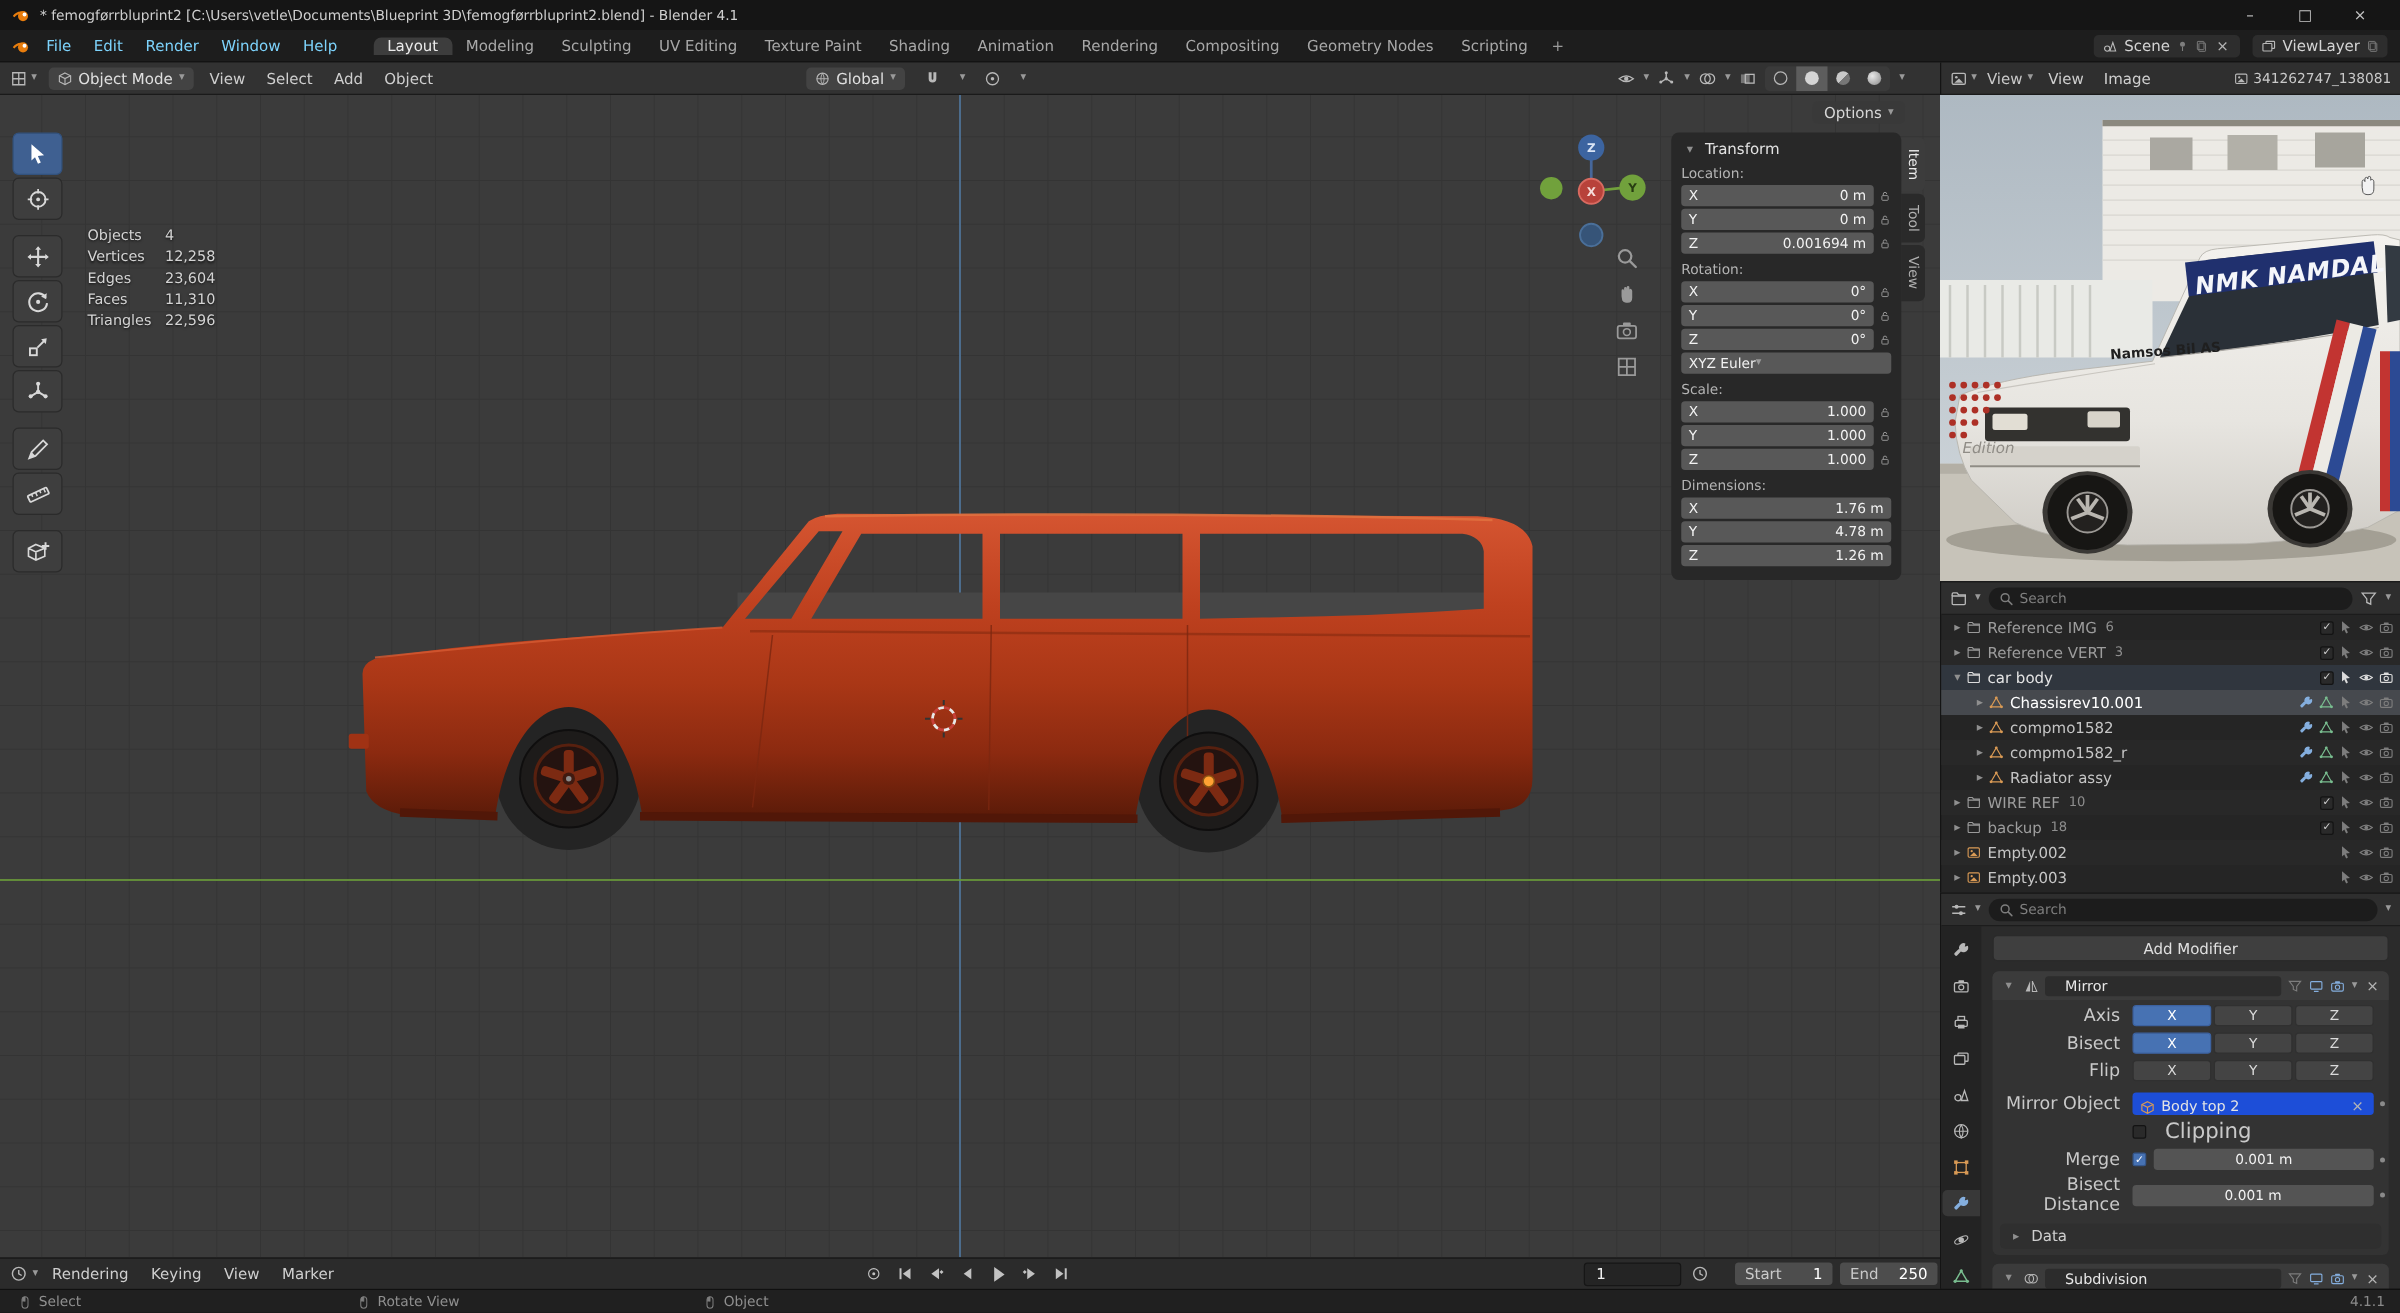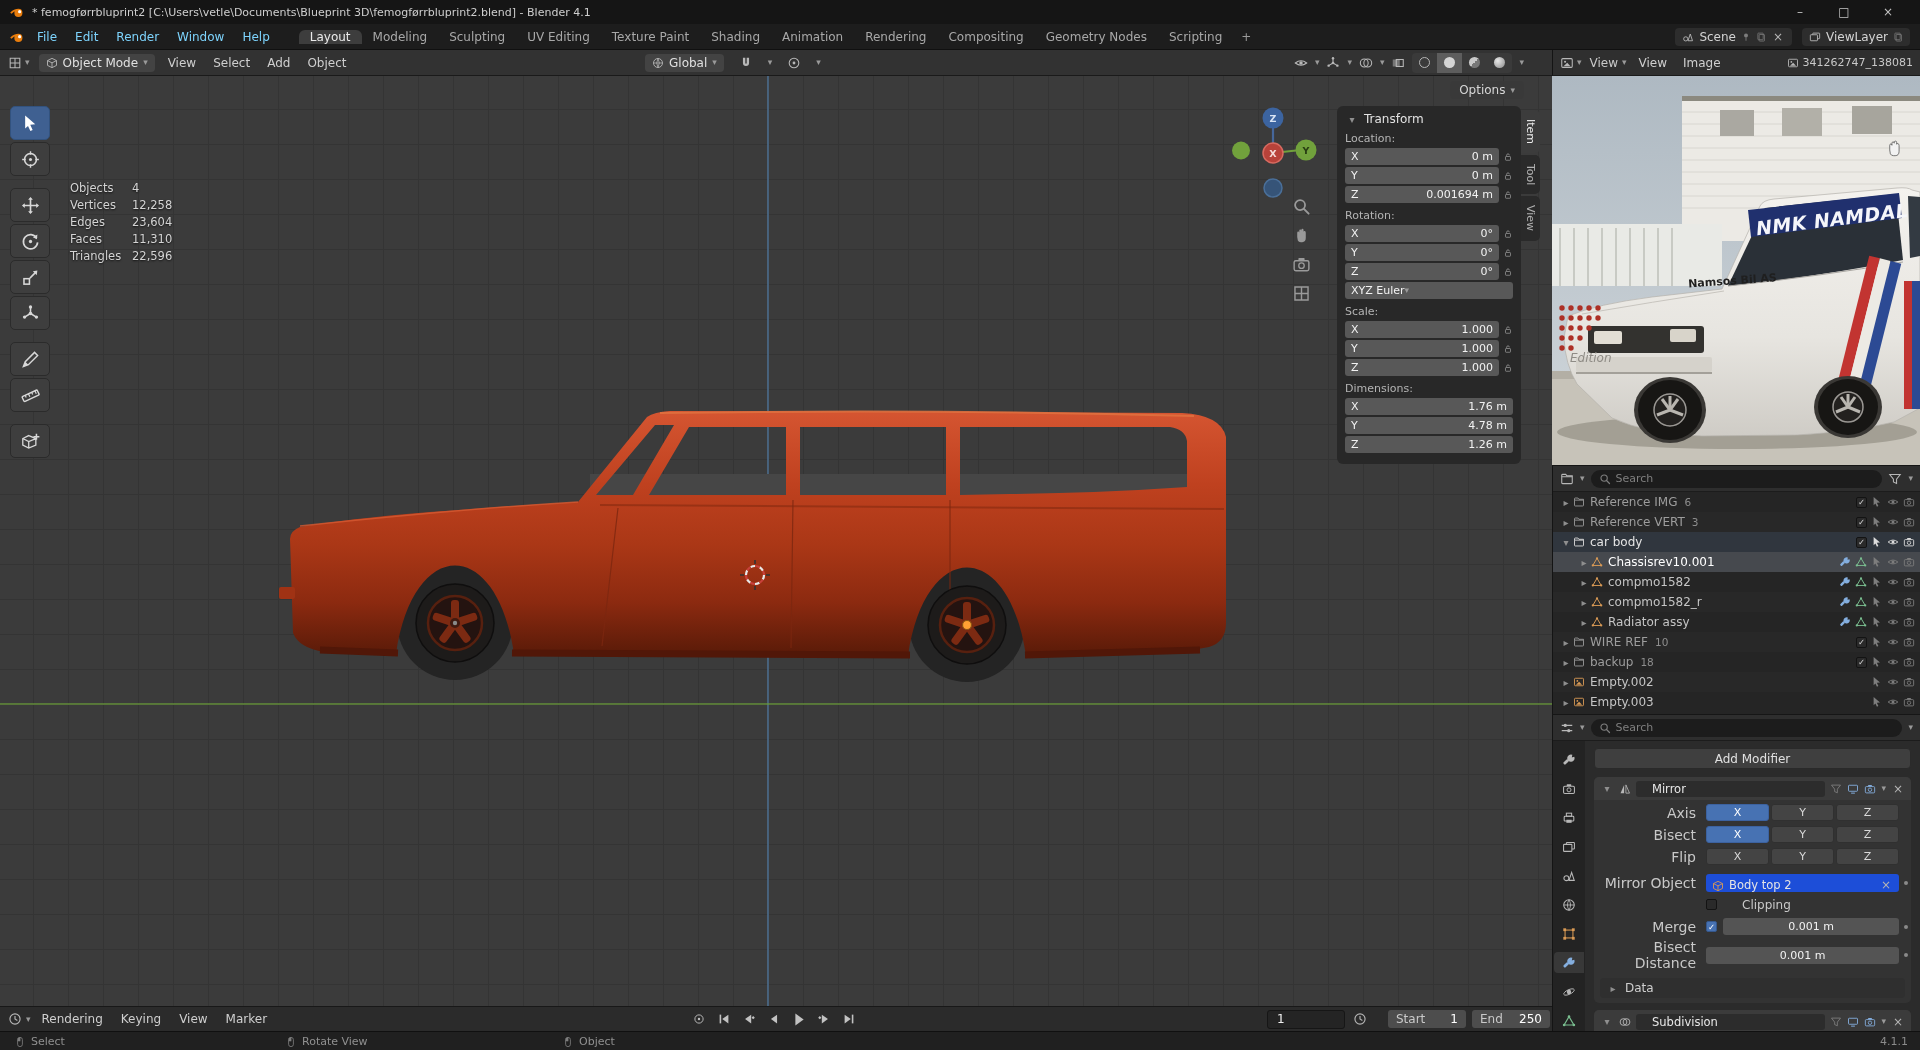--- a/index.html
+++ b/index.html
@@ -1248,21 +1248,21 @@
                 <use href="#i-cube"></use>
               </svg>
             <span>Body top 2</span>
             <span class="mod-x" style="margin-left:auto">×</span>
           </div>
           <span class="anim-dot"></span>
         </div>
         <div class="mod-row">
           <span class="mod-label"></span>
           <span class="cb"></span>
-          <span style="margin-left:25px;color:#c9c9c9;font-size:12px">Clipping</span>
+          <span style="margin-left:15px;color:#c9c9c9;font-size:17px">Clipping</span>
         </div>
         <div class="mod-row">
           <span class="mod-label">Merge</span>
           <span class="cb on">✓</span>
           <span class="val-field" style="margin-left:6px">0.001 m</span>
           <span class="anim-dot"></span>
         </div>
         <div class="mod-row">
           <span class="mod-label">Bisect Distance</span>
           <span class="val-field">0.001 m</span>

